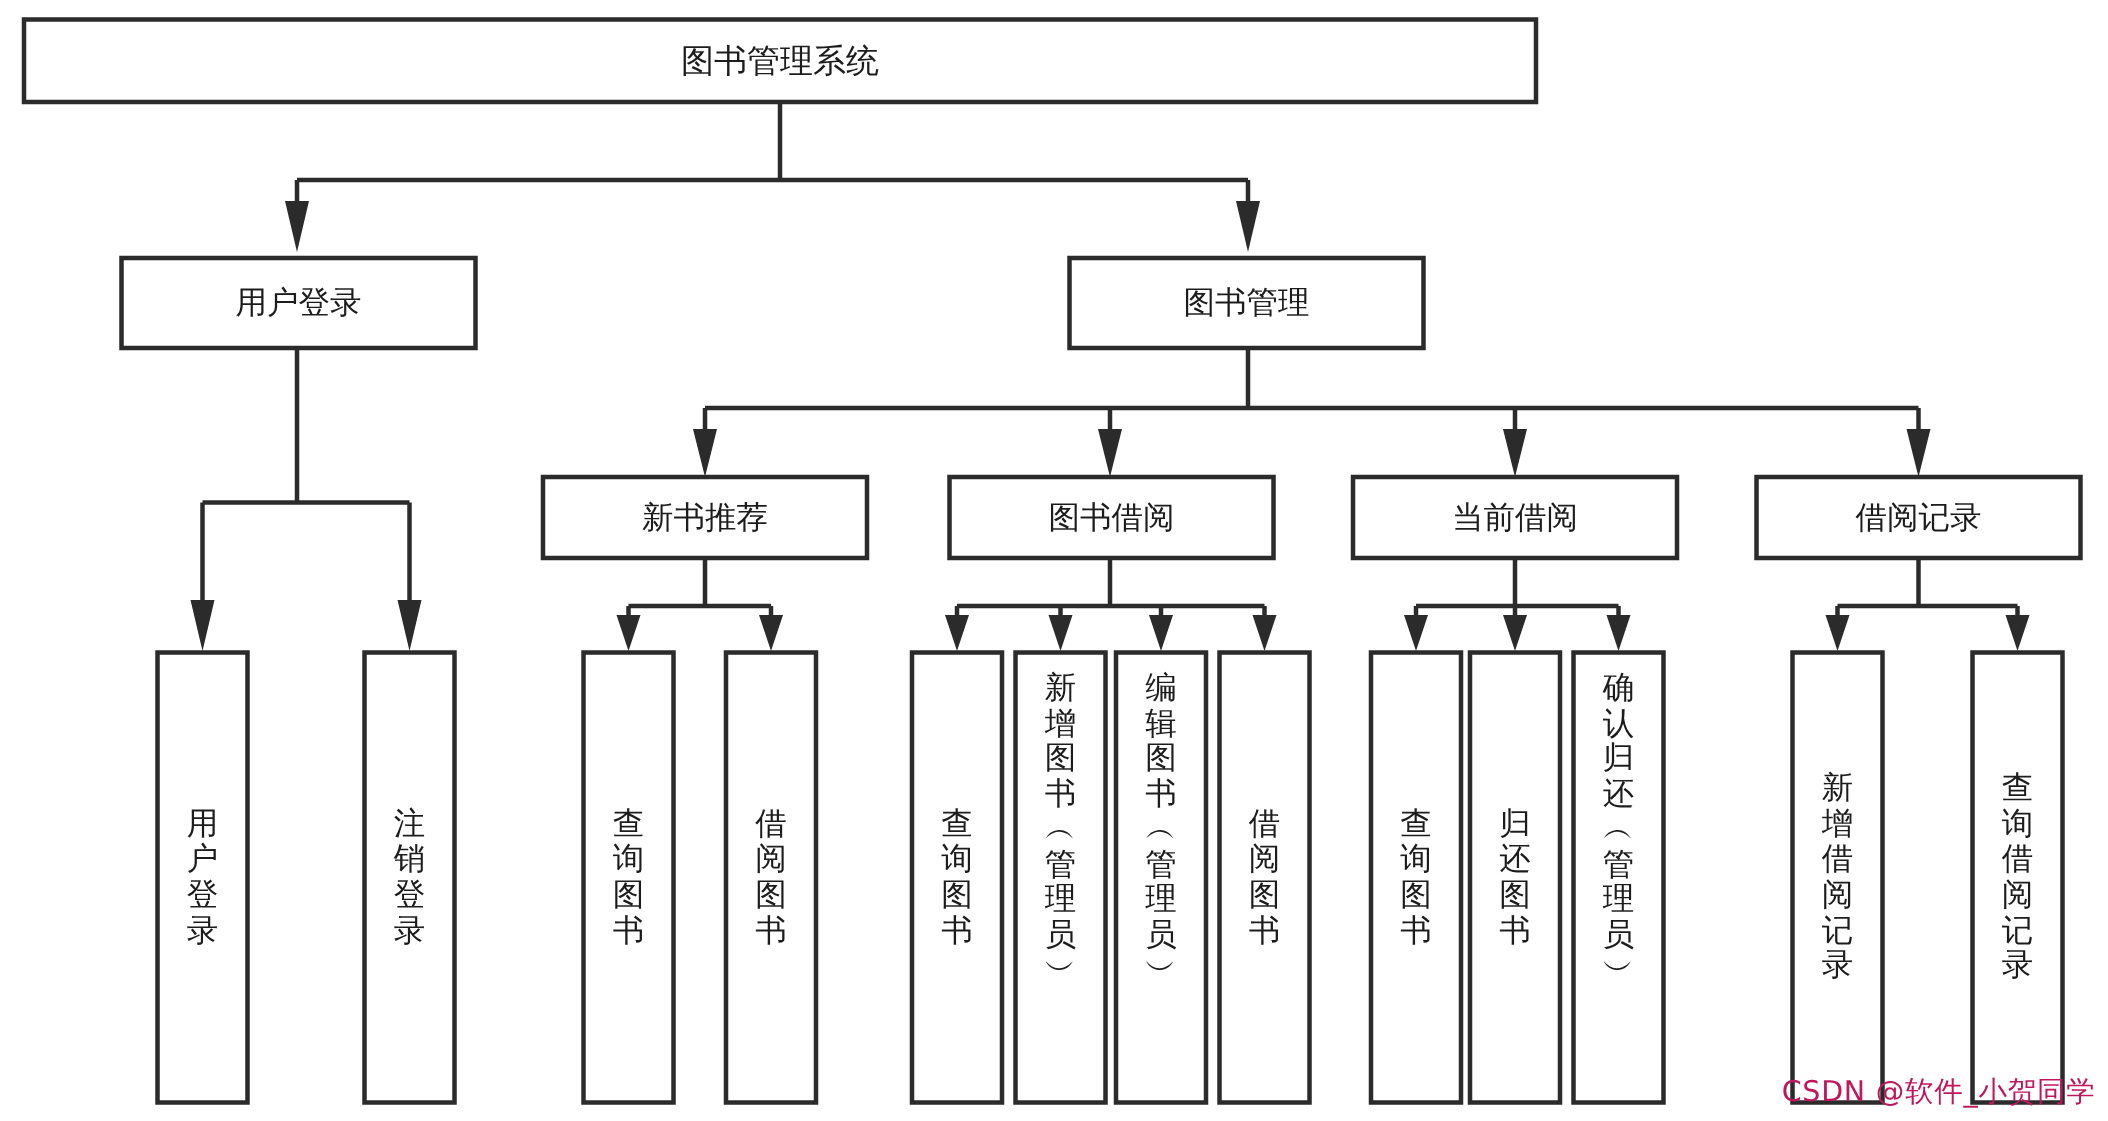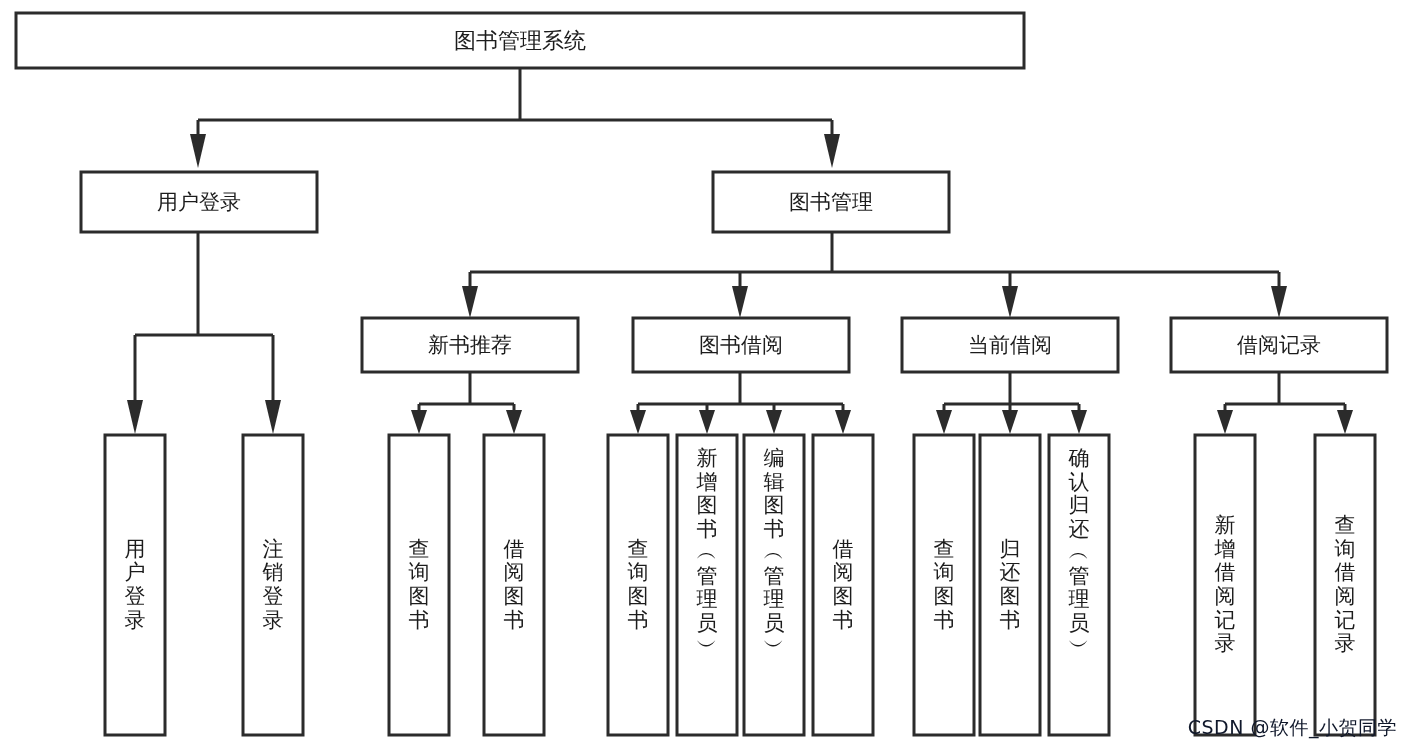--- a/index.html
+++ b/index.html
@@ -78,21 +78,21 @@
   }
   .leaf-label-v span.ch {
     display: block;
   }
   .watermark {
     position: absolute;
     right: 8px;
     bottom: 6px;
     font-family: "DejaVu Sans", "Liberation Sans", sans-serif;
     font-size: 19px;
-    color: #0f172a;
+    color: #be185d;
     letter-spacing: 0.5px;
     white-space: nowrap;
     user-select: none;
   }
 </style>
 </head>
 <body>
 
 <div id="diagram-root">
 

